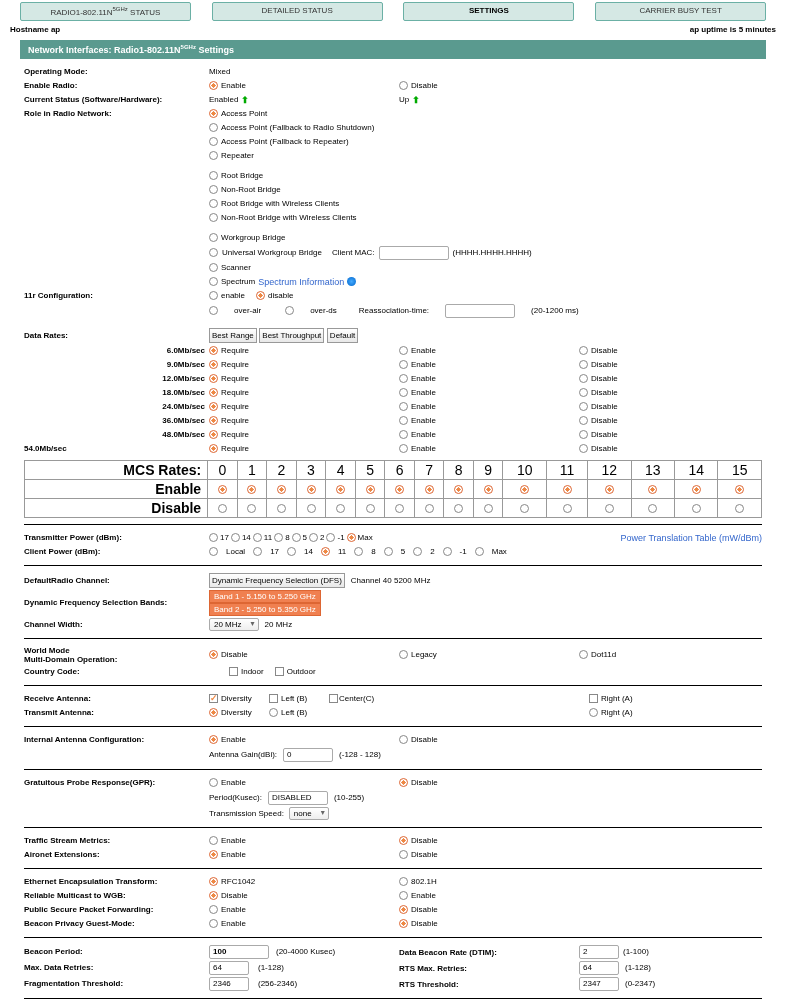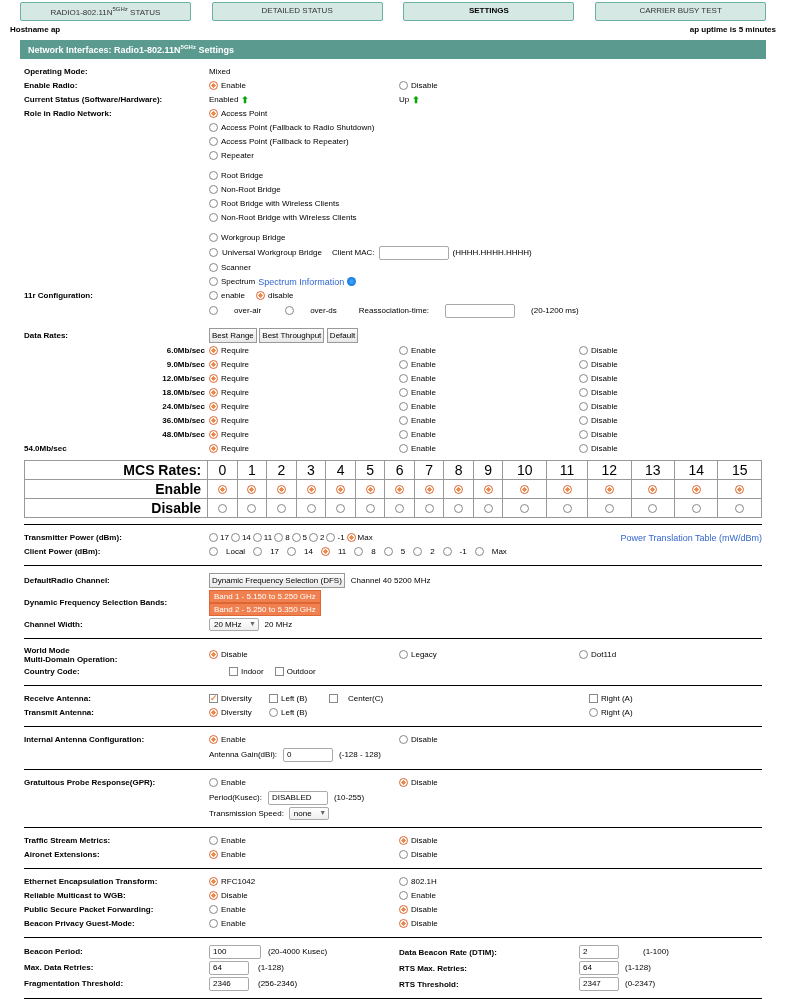--- a/index.html
+++ b/index.html
@@ -498,21 +498,21 @@
     <div class="row">
       <div class="label">Receive Antenna:</div>
       <div style="width:60px;display:flex;gap:3px">
           <span class="check sel"></span>
           <span class="txt">Diversity</span>
         </div>
       <div style="width:60px;display:flex;gap:3px">
           <span class="check"></span>
           <span class="txt">Left (B)</span>
         </div>
-      <div style="width:260px;display:flex;gap:10px">
+      <div style="width:260px;display:flex;gap:1px">
           <span class="check"></span>
           <span class="txt">Center(C)</span>
         </div>
       <div style="display:flex;gap:3px">
           <span class="check"></span>
           <span class="txt">Right (A)</span>
         </div>
     </div>
     <div class="row">
       <div class="label">Transmit Antenna:</div>
@@ -645,26 +645,26 @@
           <span class="radio sel"></span>
           <span class="txt">Disable</span>
         </div>
     </div>
 
     <hr>
 
     <div class="row">
       <div class="label">Beacon Period:</div>
       <div class="col1">
-          <input class="input" style="width: 52px;" value="100">
+          <input class="input" style="width: 60px; font-weight: bold;" value="100">
           <span class="txt" style="margin-left:4px">(20-4000 Kusec)</span>
         </div>
       <div style="width:180px"><b class="txt">Data Beacon Rate (DTIM):</b></div>
       <input class="input" style="width: 40px;" value="2">
-        <span class="txt" style="margin-left:24px">(1-100)</span>
+        <span class="txt" style="margin-left:4px">(1-100)</span>
     </div>
     <div class="row">
       <div class="label">Max. Data Retries:</div>
       <div class="col1">
           <input class="input" style="width: 40px;" value="64">
           <span class="txt" style="margin-left:6px">(1-128)</span>
         </div>
       <div style="width:180px"><b class="txt">RTS Max. Retries:</b></div>
       <input class="input" style="width: 40px;" value="64">
         <span class="txt" style="margin-left:6px">(1-128)</span>

